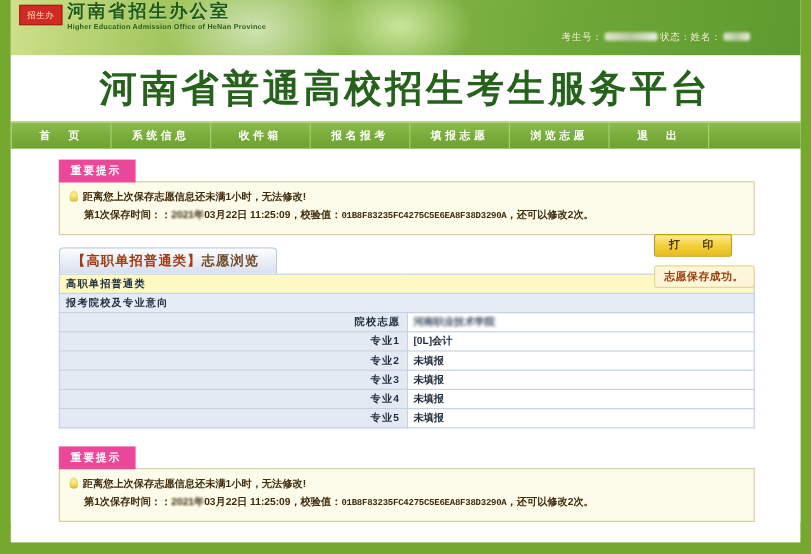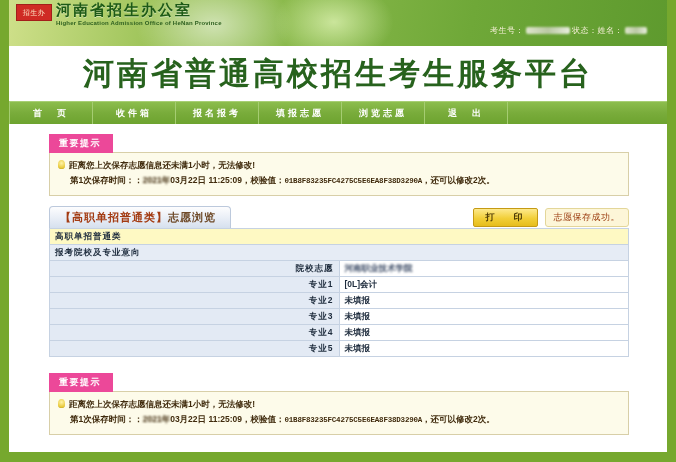--- a/index.html
+++ b/index.html
@@ -42,21 +42,21 @@
   }
   .logo-cn{
     font-size:15px;color:#1d5a16;font-weight:bold;letter-spacing:2px;
     line-height:16px;text-shadow:0 1px 0 rgba(255,255,255,.4);
   }
   .logo-en{
     font-size:6px;color:#2d5f1f;letter-spacing:.2px;line-height:8px;margin-top:1px;
     white-space:nowrap;font-weight:bold;
   }
   .hdr-right{
-    position:absolute;right:18px;top:25px;z-index:3;
+    position:absolute;right:40px;top:25px;z-index:3;
     font-size:8px;color:#f6efd8;white-space:nowrap;letter-spacing:.5px;margin-left:33px;
   }
   .redact{
     display:inline-block;width:44px;height:7px;vertical-align:middle;
     background:linear-gradient(90deg,#dfe6cd,#b9c8a3,#e8eedd);
     border-radius:2px;filter:blur(1.2px);margin:0 2px;
   }
   .redact.sm{width:22px;}
   
   .title-band{
@@ -112,30 +112,30 @@
     height:22px;
   }
   .panel-title-box{
     background:linear-gradient(180deg,#fdfdfe 0%,#e6ecf5 60%,#d6e0ee 100%);
     border:1px solid #bcc9dc;border-bottom:none;
     border-radius:4px 4px 0 0;
     padding:3px 14px 3px 10px;
   }
   .panel-title{font-size:11px;font-weight:bold;color:#a33b12;letter-spacing:1px;white-space:nowrap;}
   .panel-title .sub{color:#6f4b2a;}
-  .head-right{display:flex;align-items:flex-start;gap:7px;}
+  .head-right{display:flex;align-items:flex-start;gap:7px;flex-direction:column;}
   .print-btn{
     background:linear-gradient(180deg,#fde98c,#f2cf38 55%,#e6bd1c);
     border:1px solid #c59a14;border-radius:2px;
     font-size:9px;font-weight:bold;color:#4d3a05;letter-spacing:5px;
     padding:2px 9px 2px 12px;cursor:pointer;white-space:nowrap;
   }
   .save-msg{
     background:#fdf6d8;border:1px solid #e3d699;border-radius:3px;
-    font-size:9px;font-weight:normal;color:#9b3b0e;letter-spacing:.5px;
+    font-size:9px;font-weight:bold;color:#9b3b0e;letter-spacing:.5px;
     padding:2px 8px;white-space:nowrap;
   }
   
   table.vol{
     width:100%;border-collapse:collapse;
     border:1px solid #b9c6d8;background:#ffffff;
     table-layout:fixed;
   }
   table.vol td{
     border:1px solid #c6d2e2;
@@ -172,20 +172,21 @@
       <span>考生号：</span><span class="redact"></span><span>状态：</span><span>姓名：</span><span class="redact sm"></span>
     </div>
   </div>
 
   <div class="title-band">
     <div class="big-title">河南省普通高校招生考生服务平台</div>
   </div>
 
   <div class="nav">
     <div class="nav-item">首　页</div>
+    <div class="nav-item">系统信息</div>
     <div class="nav-item">收件箱</div>
     <div class="nav-item">报名报考</div>
     <div class="nav-item">填报志愿</div>
     <div class="nav-item">浏览志愿</div>
     <div class="nav-item">退　出</div>
     <div class="nav-spacer"></div>
   </div>
 
   <div class="content">
 

